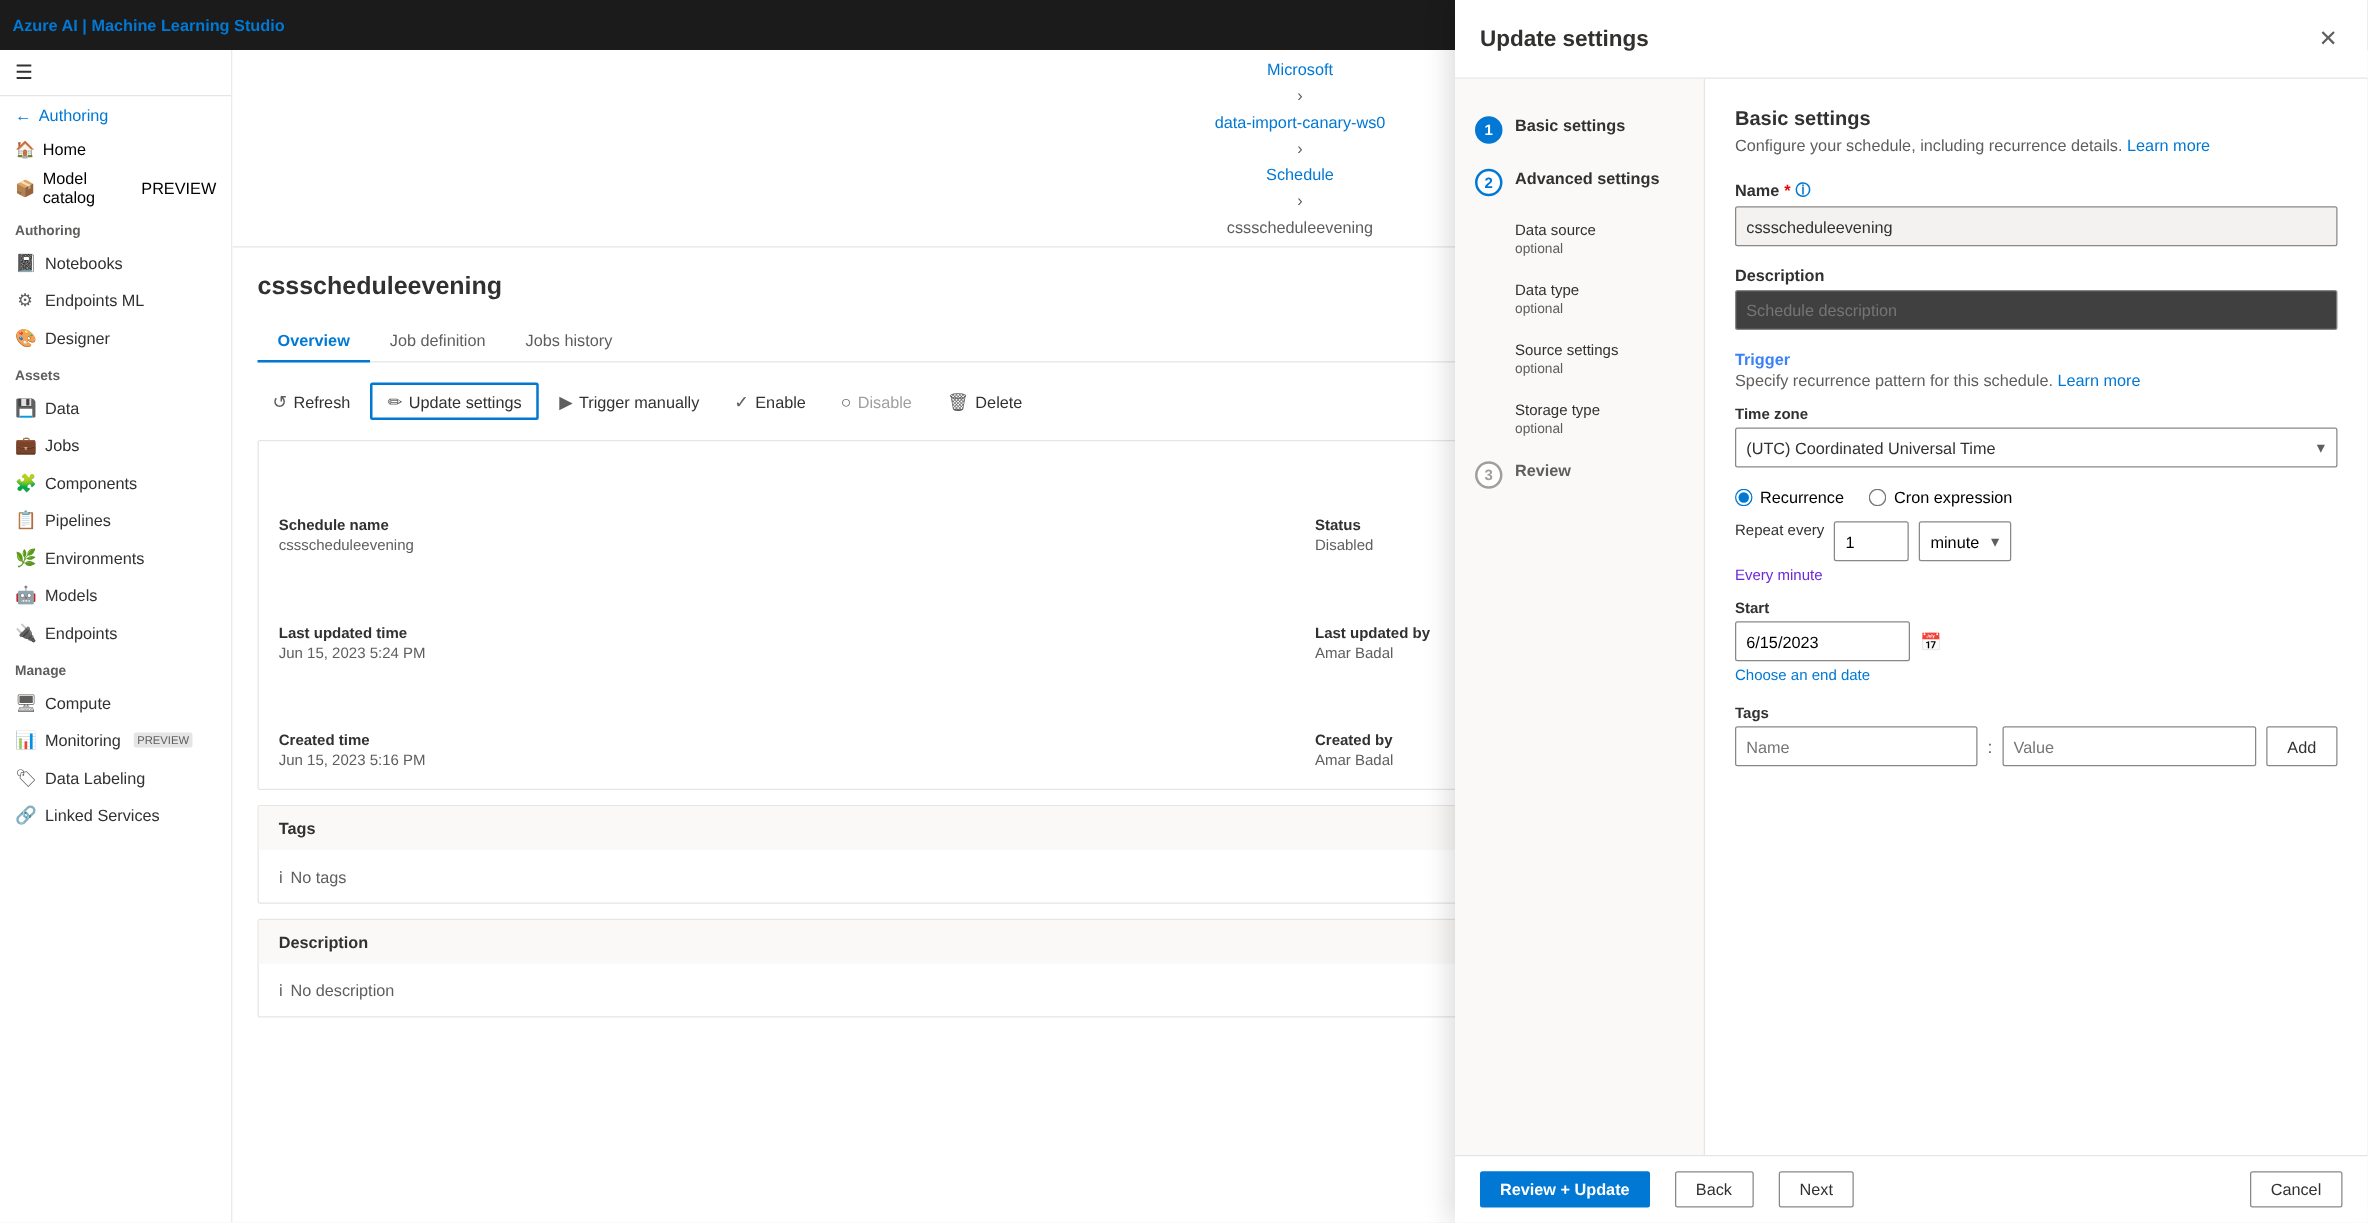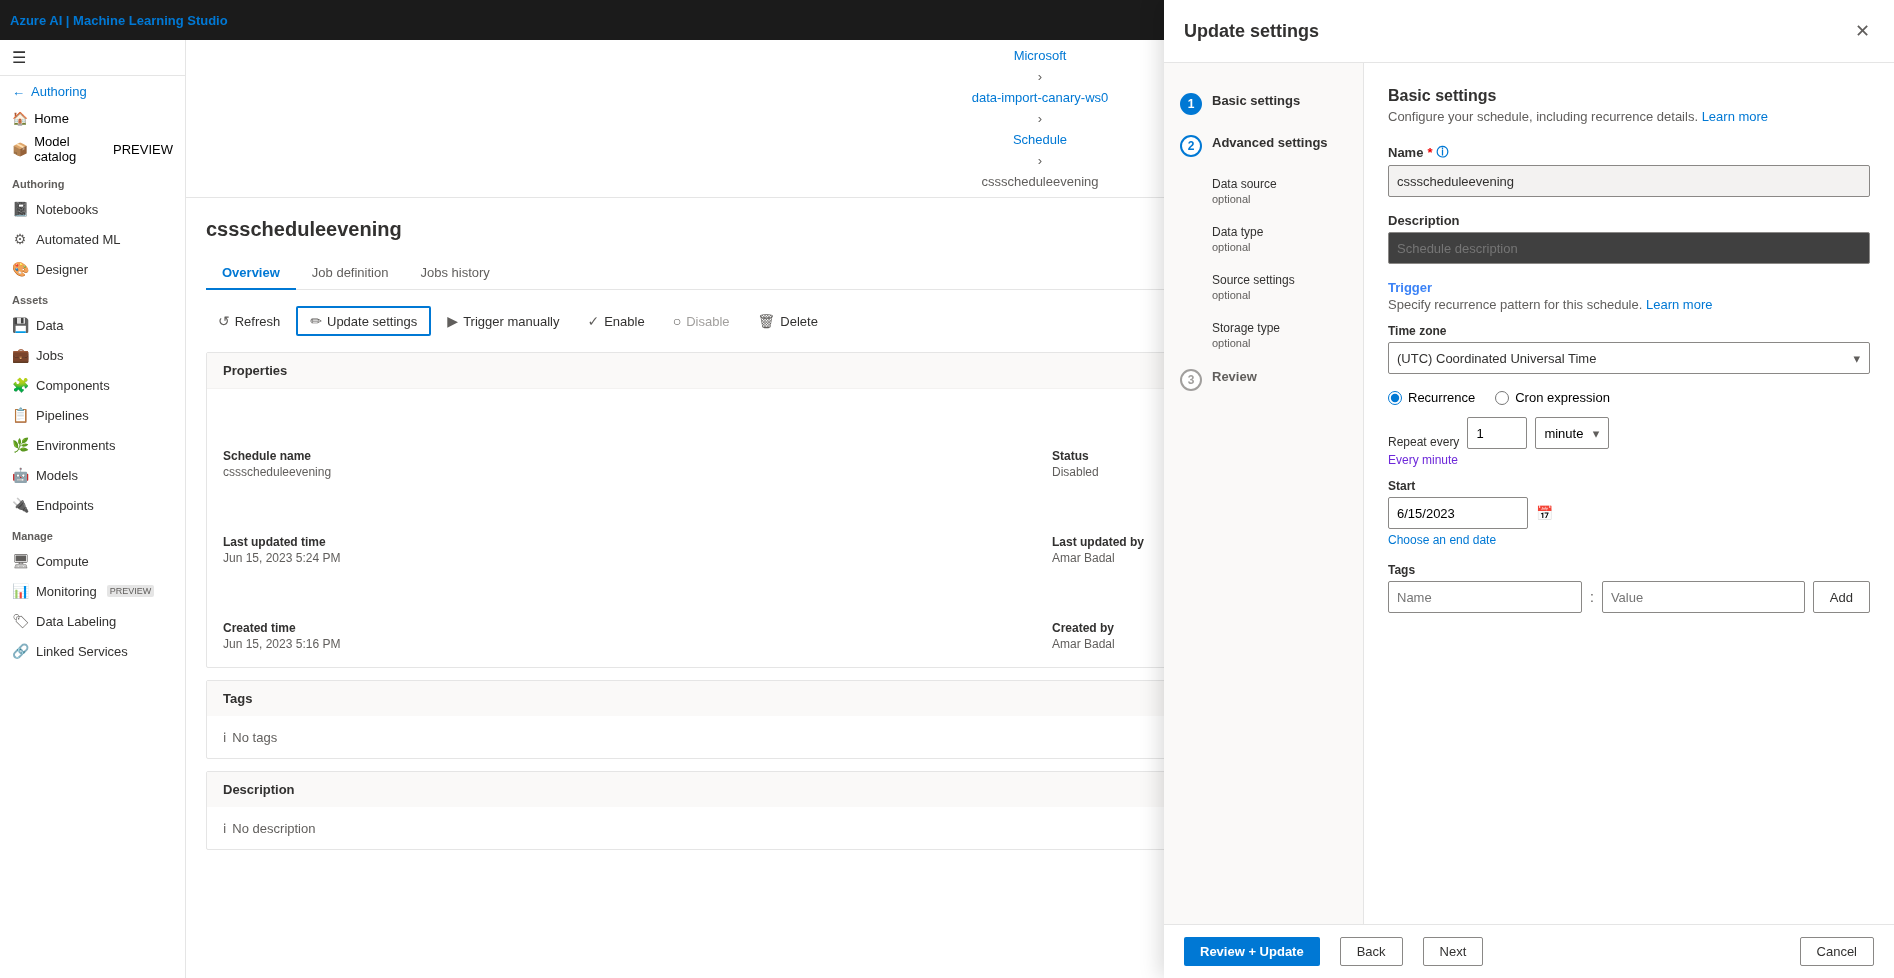--- a/index.html
+++ b/index.html
@@ -138,21 +138,21 @@
       padding: 4px 8px; border-radius: 2px; font-size: 13px; color: #323130;
       background: #fff; appearance: none; cursor: pointer;
     }
     .select-wrapper { position: relative; }
     .select-arrow { position: absolute; right: 10px; top: 50%; transform: translateY(-50%); pointer-events: none; color: #605e5c; }
 
     .radio-group { display: flex; align-items: center; gap: 20px; margin-bottom: 12px; }
     .radio-item { display: flex; align-items: center; gap: 6px; cursor: pointer; }
     .radio-input { width: 14px; height: 14px; accent-color: #0078d4; cursor: pointer; }
 
-    .repeat-row { display: flex; align-items: flex-end; gap: 8px; margin-bottom: 4px; }
+    .repeat-row { display: flex; align-items: flex-start; gap: 8px; margin-bottom: 4px; }
     .repeat-label { font-size: 12px; color: #323130; white-space: nowrap; }
     .repeat-input { width: 60px; height: 32px; border: 1px solid #8a8886; padding: 4px 8px; border-radius: 2px; font-size: 13px; }
     .repeat-unit-select {
       height: 32px; border: 1px solid #8a8886; padding: 4px 24px 4px 8px;
       border-radius: 2px; font-size: 13px; background: #fff; appearance: none; cursor: pointer;
     }
     .every-minute-label { font-size: 12px; color: #6d28d9; margin-bottom: 12px; }
 
     .start-row { display: flex; align-items: center; gap: 8px; }
     .start-input { width: 140px; height: 32px; border: 1px solid #8a8886; padding: 4px 8px; border-radius: 2px; font-size: 13px; }
@@ -217,21 +217,21 @@
       <span class="preview-badge">PREVIEW</span>
     </div>
 
     <div class="sidebar-section-label">Authoring</div>
     <div class="sidebar-item">
       <span class="icon">📓</span>
       <span>Notebooks</span>
     </div>
     <div class="sidebar-item">
       <span class="icon">⚙</span>
-      <span>Automated ML</span>
+      <span>Endpoints ML</span>
     </div>
     <div class="sidebar-item">
       <span class="icon">🎨</span>
       <span>Designer</span>
     </div>
 
     <div class="sidebar-section-label">Assets</div>
     <div class="sidebar-item">
       <span class="icon">💾</span>
       <span>Data</span>
@@ -323,21 +323,20 @@
           <span class="btn-icon">○</span>
           <span>Disable</span>
         </button>
         <button class="toolbar-btn">
           <span class="btn-icon">🗑</span>
           <span>Delete</span>
         </button>
       </div>
 
       <div class="properties-section">
-        <div class="properties-header">Properties</div>
         <div class="properties-grid">
           <div class="prop-item">
             <div class="prop-label">Schedule name</div>
             <div class="prop-value">cssscheduleevening</div>
           </div>
           <div class="prop-item">
             <div class="prop-label">Status</div>
             <div class="prop-value">Disabled</div>
           </div>
           <div class="prop-item">

